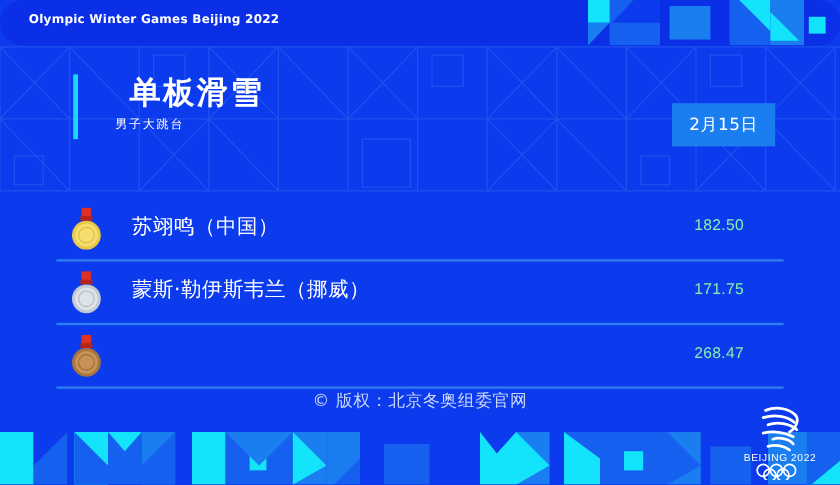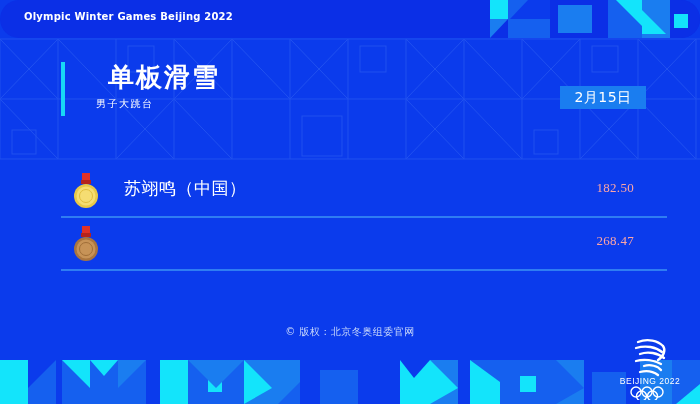--- a/index.html
+++ b/index.html
@@ -33,49 +33,49 @@
     font-size:26px;font-weight:bold;color:#ffffff;letter-spacing:2px;
     font-family:"DejaVu Sans",sans-serif;
     margin-left:28px;
   }
   .event-sub{
     position:absolute;left:96px;top:97px;
     font-size:10px;color:#ffffff;letter-spacing:1.5px;
     font-family:"DejaVu Sans",sans-serif;
   }
   .date-badge{
-    position:absolute;left:560px;top:86px;width:86px;height:23px;
+    position:absolute;left:560px;top:86px;width:86px;height:36px;
     background:#1a7df0;color:#ffffff;
     font-size:14px;font-family:"DejaVu Sans",sans-serif;
     display:flex;align-items:center;justify-content:center;letter-spacing:.5px;
   }
 
   
-  .results{position:absolute;left:0;top:165px;width:672px;margin-left:14px;}
+  .results{position:absolute;left:0;top:165px;width:672px;}
   .row{position:relative;height:53px;}
   .row .medal{position:absolute;left:57px;top:8px;width:30px;height:36px;}
   .row .pname{
     position:absolute;left:110px;top:12px;
     font-size:17px;color:#ffffff;letter-spacing:.5px;
     font-family:"DejaVu Sans",sans-serif;
   }
   .row .score{
     position:absolute;right:52px;top:15px;
-    font-size:13px;color:#fca5a5;letter-spacing:.3px;
-    font-family:Liberation Serif, serif;
+    font-size:13px;color:#86efac;letter-spacing:.3px;
+    font-family:Liberation Sans, sans-serif;
   }
   .row .divider{
     position:absolute;left:47px;bottom:0;width:606px;height:2px;
     background:#2f7df2;
   }
 
   
   .copyright{
     position:absolute;left:0;top:325px;width:700px;text-align:center;
-    font-size:10px;color:#c9d8fb;letter-spacing:.5px;
+    font-size:14px;color:#c9d8fb;letter-spacing:.5px;
     font-family:"DejaVu Sans",sans-serif;
   }
 
   
   .bottom-art{position:absolute;left:0;bottom:0;width:700px;height:52px;}
   .logo{position:absolute;right:14px;bottom:4px;width:72px;height:66px;}
 </style>
 </head>
 <body>
 
@@ -160,20 +160,32 @@
         <rect x="10" y="7" width="10" height="4" fill="#b5231c"></rect>
         <circle cx="15" cy="23" r="12" fill="#e8c948"></circle>
         <circle cx="15" cy="23" r="9.5" fill="#f5dd72"></circle>
         <circle cx="15" cy="23" r="6.5" fill="none" stroke="#e0bd3c" stroke-width="1"></circle>
       </svg>
       <div class="pname">苏翊鸣（中国）</div>
       <div class="score">182.50</div>
       <div class="divider"></div>
     </div>
 
+    <div class="row">
+      <svg class="medal" viewBox="0 0 30 36">
+        <rect x="11" y="0" width="8" height="10" fill="#e03127"></rect>
+        <rect x="10" y="7" width="10" height="4" fill="#b5231c"></rect>
+        <circle cx="15" cy="23" r="12" fill="#c2cad3"></circle>
+        <circle cx="15" cy="23" r="9.5" fill="#dde3e9"></circle>
+        <circle cx="15" cy="23" r="6.5" fill="none" stroke="#b3bcc6" stroke-width="1"></circle>
+      </svg>
+      <div class="pname">蒙斯·勒伊斯韦兰（挪威）</div>
+      <div class="score">171.75</div>
+      <div class="divider"></div>
+    </div>
 
     <div class="row">
       <svg class="medal" viewBox="0 0 30 36">
         <rect x="11" y="0" width="8" height="10" fill="#e03127"></rect>
         <rect x="10" y="7" width="10" height="4" fill="#b5231c"></rect>
         <circle cx="15" cy="23" r="12" fill="#a9753f"></circle>
         <circle cx="15" cy="23" r="9.5" fill="#c79357"></circle>
         <circle cx="15" cy="23" r="6.5" fill="none" stroke="#a06e38" stroke-width="1"></circle>
       </svg>
       <div class="score">268.47</div>

